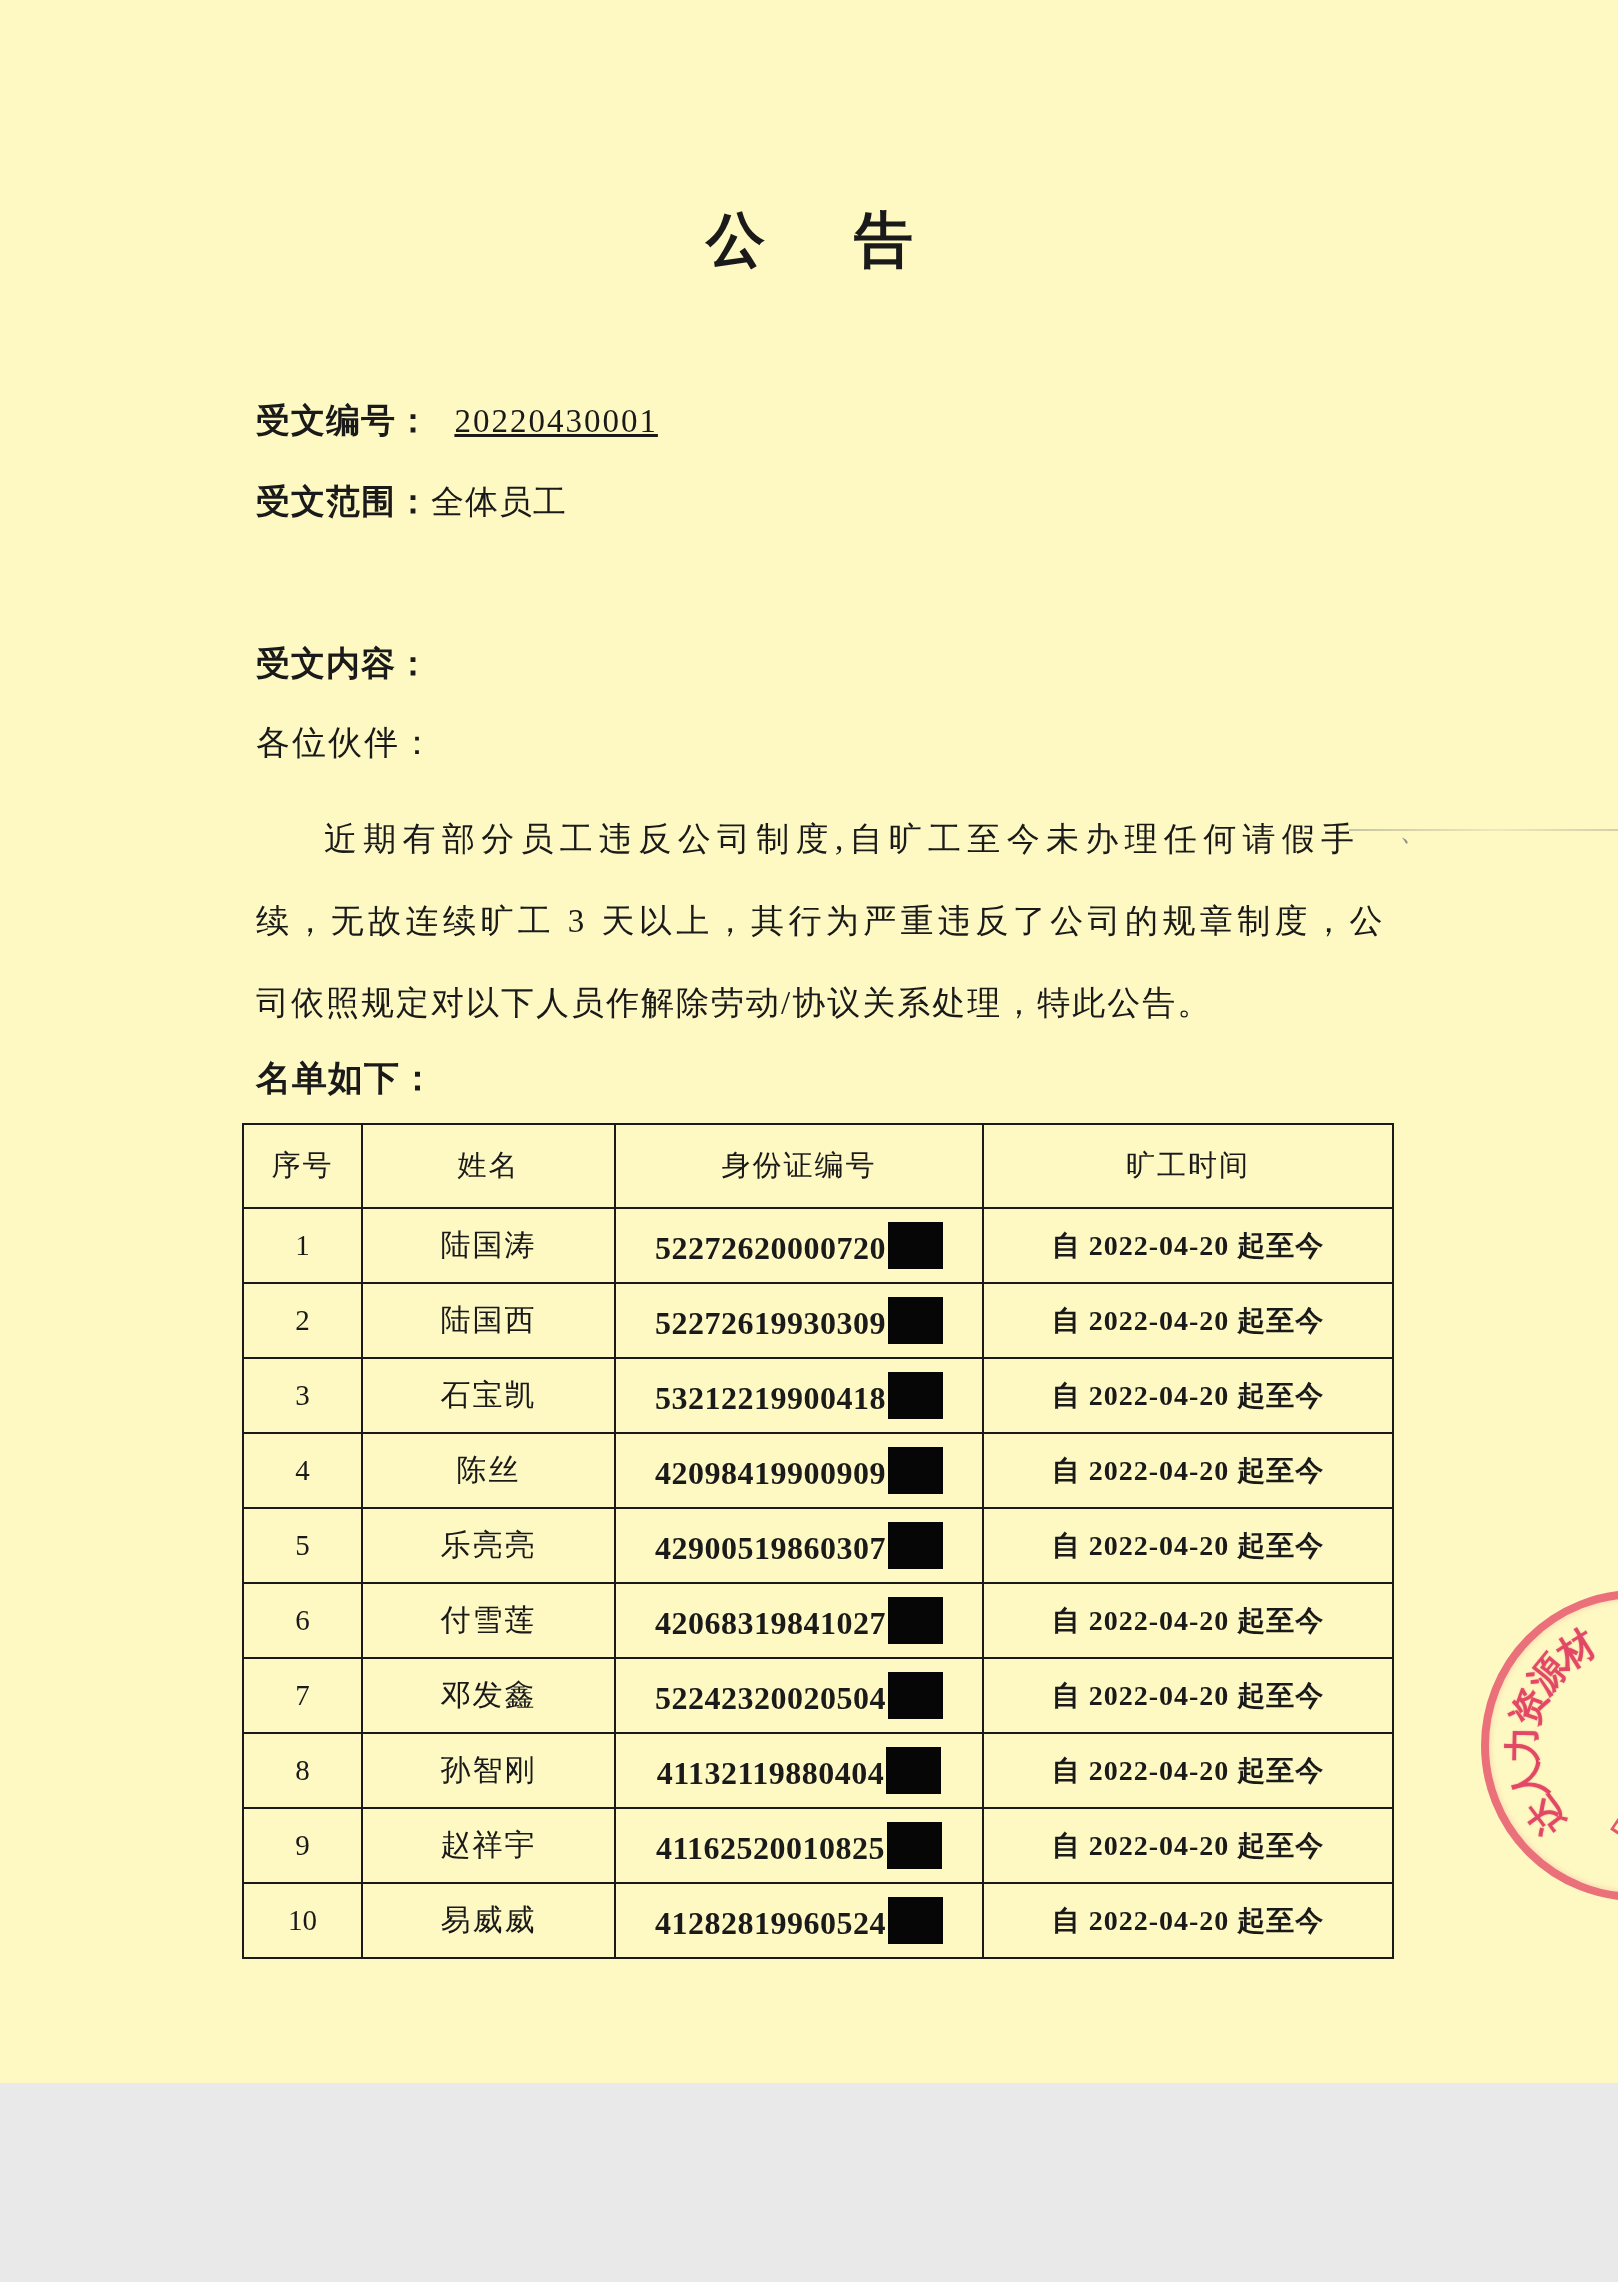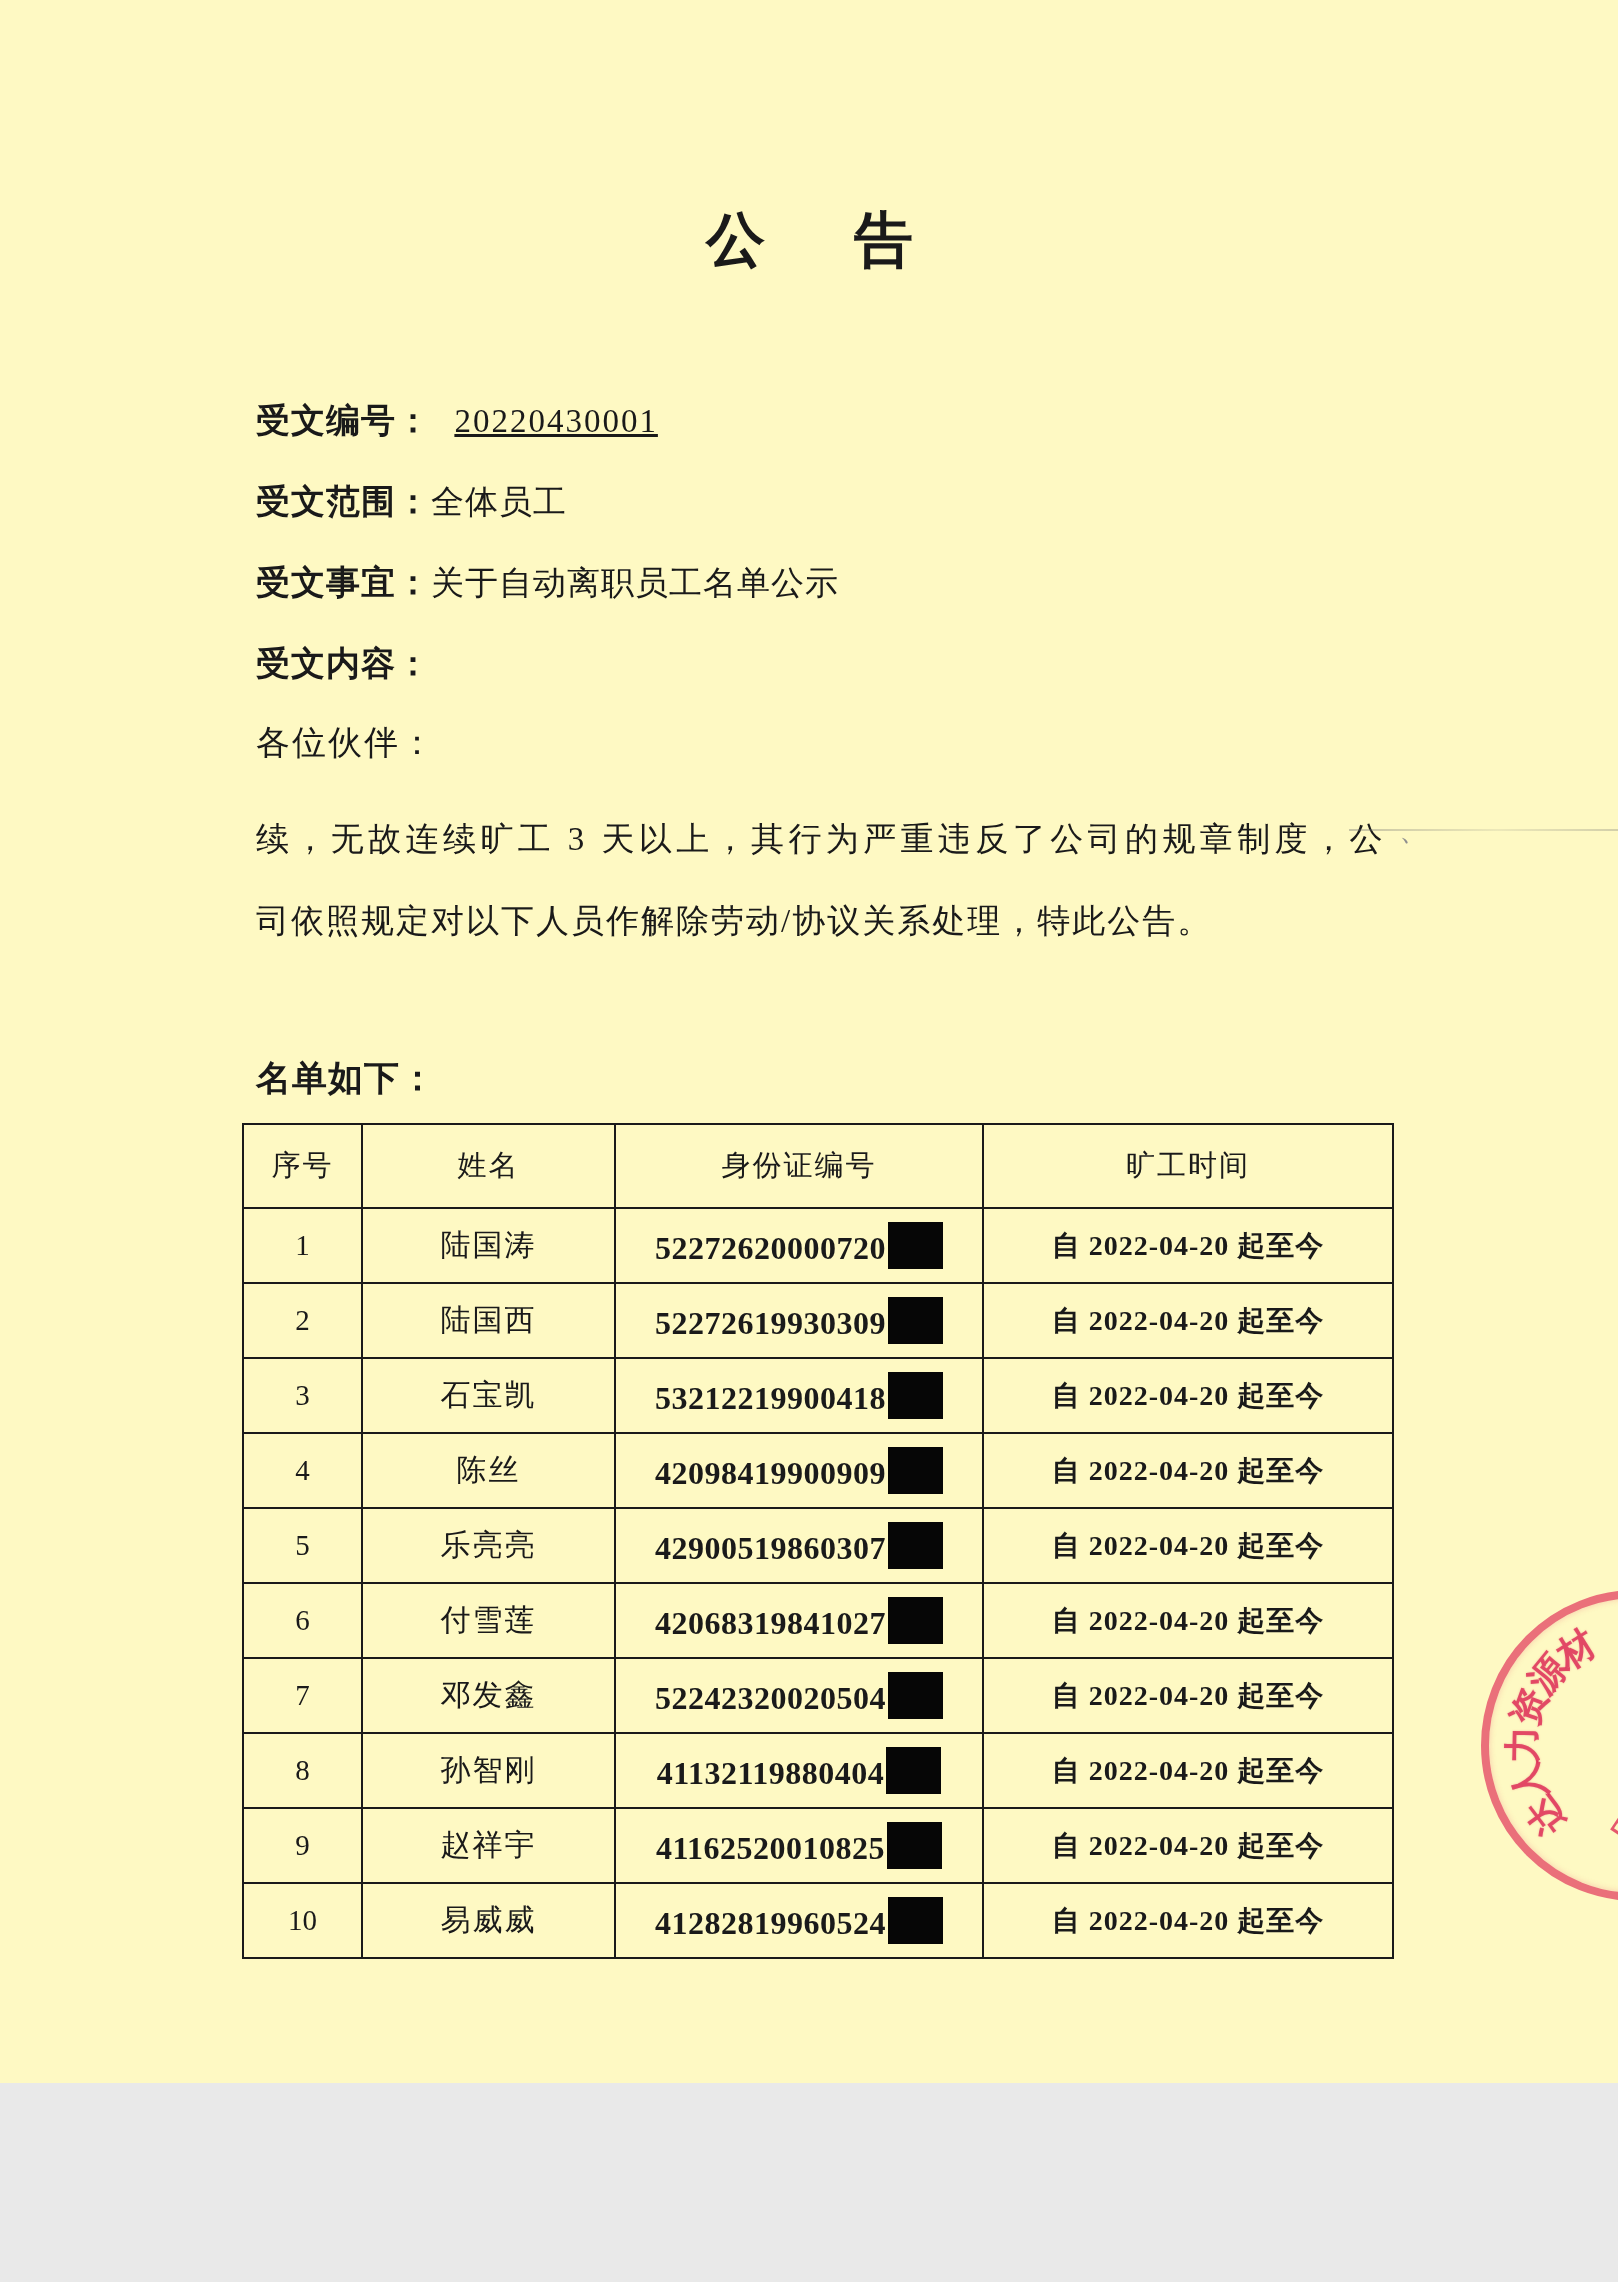--- a/index.html
+++ b/index.html
@@ -119,30 +119,28 @@
 <div class="page">
 
   <h1 class="doc-title">公 告</h1>
 
   <div class="meta-row" style="top:398px;">
     <span class="meta-label">受文编号：</span><span class="meta-value num">20220430001</span>
   </div>
   <div class="meta-row" style="top:479px;">
     <span class="meta-label">受文范围：</span><span class="meta-value">全体员工</span>
   </div>
-  <div class="meta-row" style="top:560px;">
-    <span class="meta-label">受文事宜：</span><span class="meta-value">关于自动离职员工名单公示</span>
-  </div>
   <div class="meta-row" style="top:641px;">
     <span class="meta-label">受文内容：</span><span class="meta-value"></span>
   </div>
 
   <div class="salutation">各位伙伴：</div>
 
   <div class="paragraph">
+    <div class="para-line l1">近期有部分员工违反公司制度,自旷工至今未办理任何请假手</div>
     <div class="para-line l2">续，无故连续旷工 3 天以上，其行为严重违反了公司的规章制度，公</div>
     <div class="para-line l3">司依照规定对以下人员作解除劳动/协议关系处理，特此公告。</div>
   </div>
 
   <div class="list-intro">名单如下：</div>
 
   <table class="roster">
     <colgroup>
       <col style="width:119px">
         <col style="width:253px">

